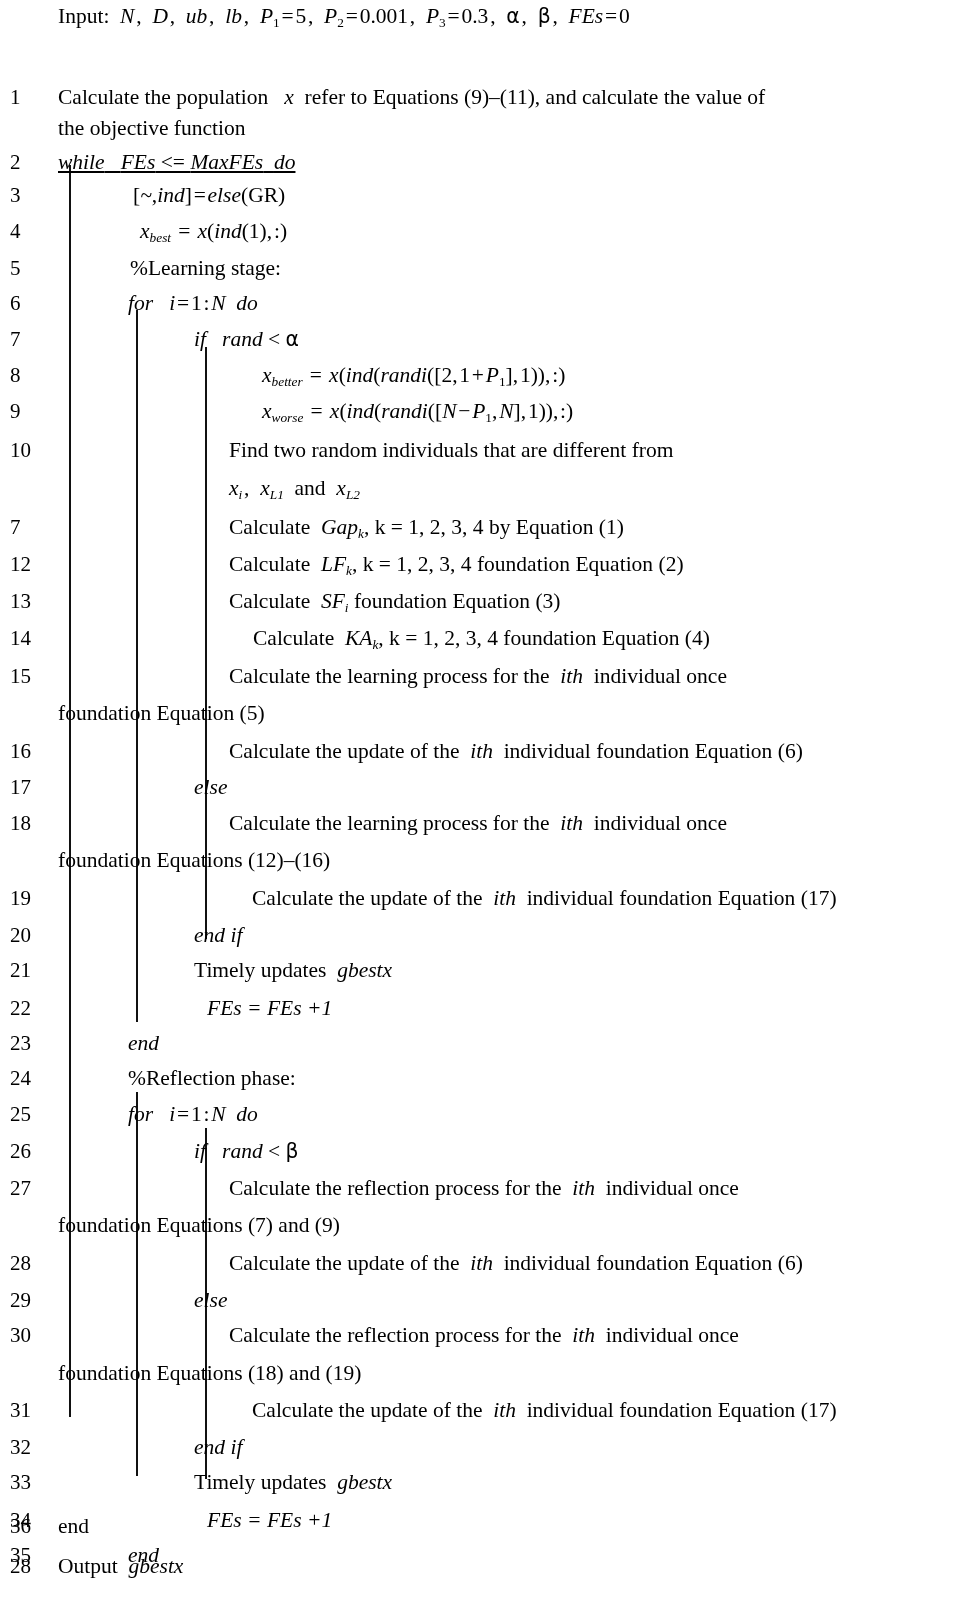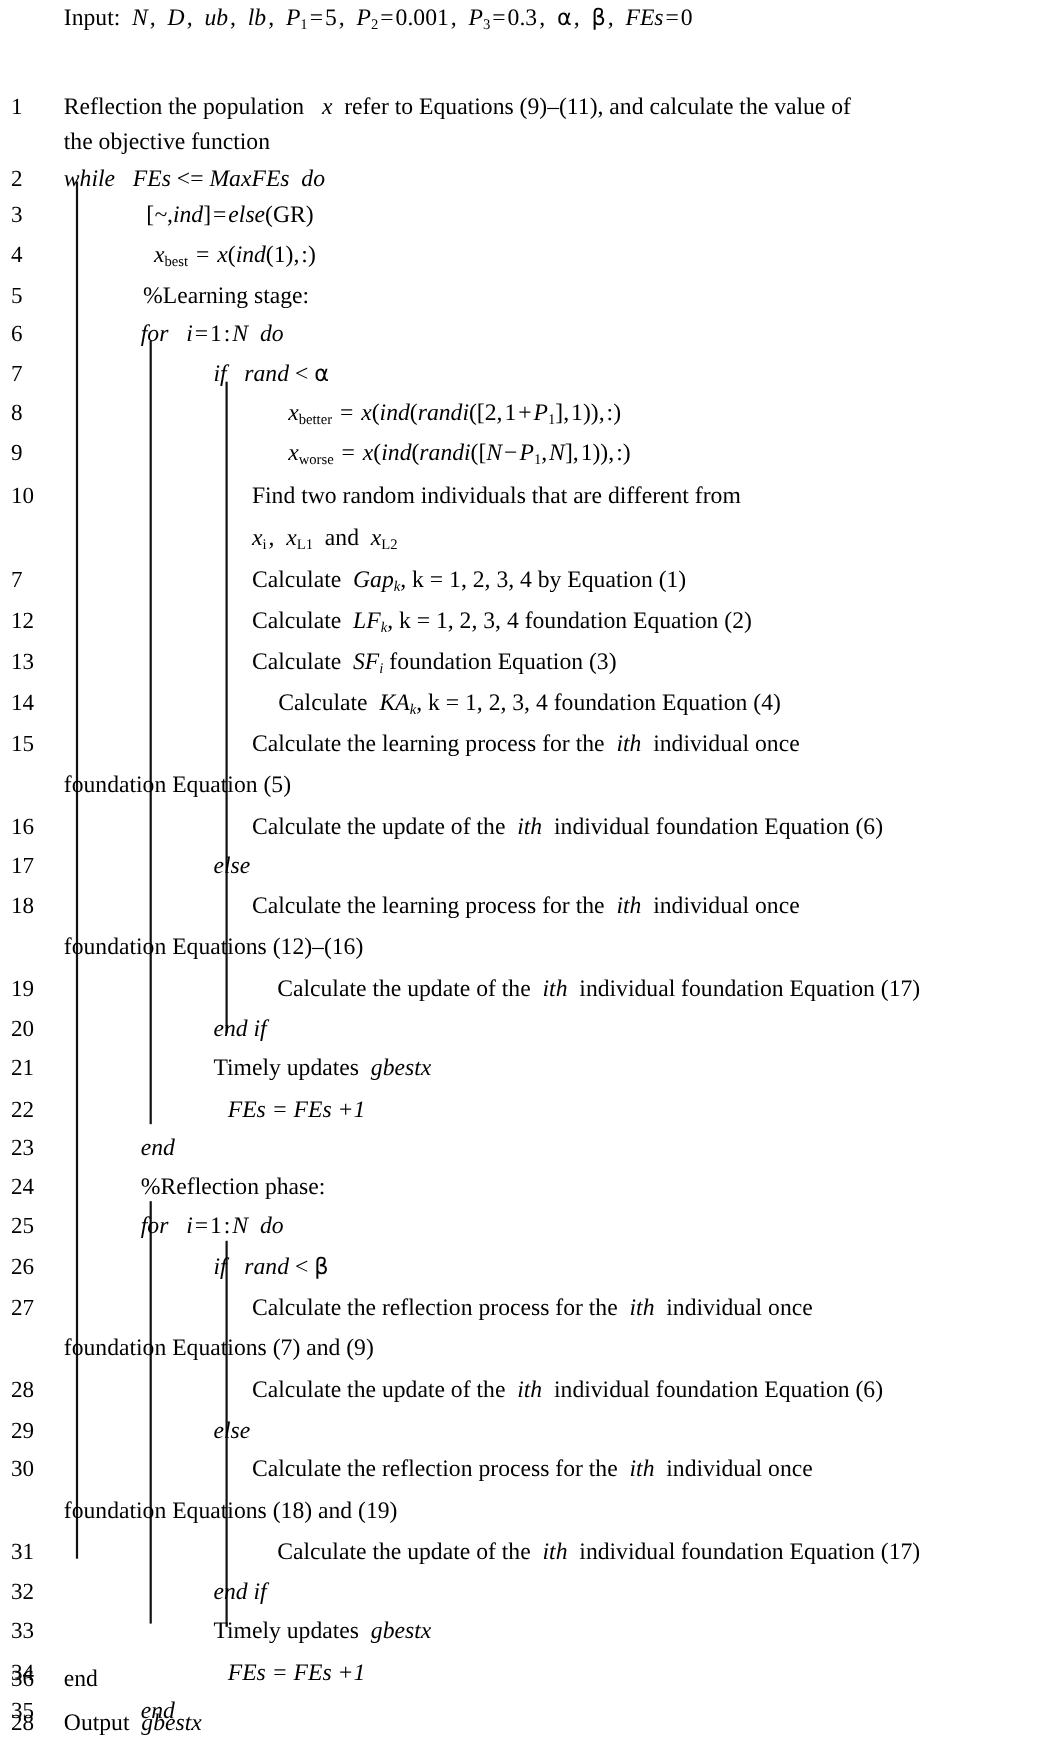--- a/index.html
+++ b/index.html
@@ -56,21 +56,21 @@
     position: absolute;
     left: 58px;
     font-size: 21.5px;
     line-height: 1;
     white-space: nowrap;
   }
 
   
   .it  { font-style: italic; }
   .mi  { font-style: italic; font-family: "Liberation Serif","DejaVu Serif",serif; }
-  sub  { font-size: 0.62em; vertical-align: -0.28em; }
+  sub  { font-size: 0.62em; vertical-align: -0.28em; font-style: italic; }
   .sb-up { font-size: 0.62em; vertical-align: -0.28em; font-style: normal; }
   .gk  { font-family: "DejaVu Sans", sans-serif; font-style: normal; font-size: 0.95em; }
 
   
   .bar {
     position: absolute;
     width: 1.6px;
     background: #111111;
   }
   .bar-while { left: 69px; }
@@ -97,31 +97,31 @@
 
   <div class="bar bar-while" style="top:165px; height:1252px;"></div>
   <div class="bar bar-for" style="top:310px; height:712px;"></div>
   <div class="bar" style="left:205px; top:347px; height:592px;"></div>
   <div class="bar bar-for" style="top:1092px; height:384px;"></div>
   <div class="bar" style="left:205px; top:1128px; height:351px;"></div>
 
   <div class="row" style="top:87px;">
     <span class="num">1</span>
     <span class="txt" style="left:58px;">
-      <span>Reflection the population</span>
+      <span>Calculate the population</span>
       &nbsp; <span class="mi">x</span> &nbsp;<span>refer to Equations (9)–(11), and calculate the value of</span>
     </span>
   </div>
   <div class="row" style="top:118px;">
     <span class="txt2">the objective function</span>
   </div>
 
   <div class="row" style="top:152px;">
     <span class="num">2</span>
-    <span class="txt" style="left:58px;">
+    <span class="txt" style="left:58px;text-decoration:underline;">
       <span class="it">while</span>
       &nbsp; <span class="mi">FEs</span> &lt;= <span class="mi">MaxFEs</span> &nbsp;<span class="it">do</span>
     </span>
   </div>
 
   <div class="row" style="top:185px;">
     <span class="num">3</span>
     <span class="txt" style="left:133px;">
       [<span class="mi">~</span>,<span class="mi">ind</span>] = <span class="mi">else</span>(GR)
     </span>

